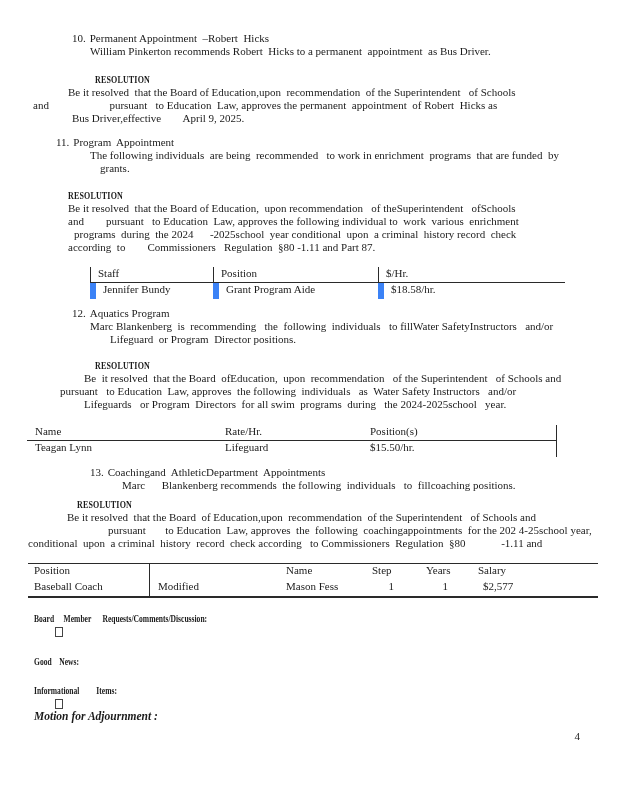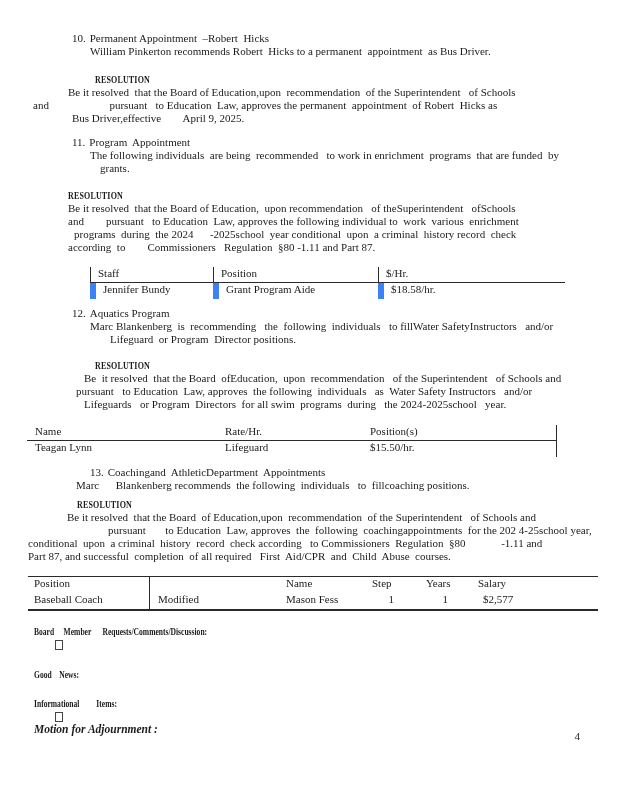--- a/index.html
+++ b/index.html
@@ -36,21 +36,21 @@
 <div class="page">
   <div class="content">
 
     <div class="line" style="margin-left:44px"><span class="num">10.</span><span class="u">Permanent Appointment  –Robert  Hicks</span></div>
     <div class="line" style="margin-left:62px">William Pinkerton recommends Robert  Hicks to a permanent  appointment  as Bus Driver.</div>
     <div class="line" style="margin-left:67px;margin-top:15px"><span class="res">RESOLUTION</span></div>
     <div class="line" style="margin-left:40px">Be it resolved  that the Board of Education,upon  recommendation  of the Superintendent   of Schools</div>
     <div class="line" style="margin-left:5px">and                      pursuant   to Education  Law, approves the permanent  appointment  of Robert  Hicks as</div>
     <div class="line" style="margin-left:44px">Bus Driver,effective        April 9, 2025.</div>
 
-    <div class="line" style="margin-left:44px;margin-top:11px"><span class="num">11.</span><span class="u">Program  Appointment</span></div>
+    <div class="line" style="margin-left:28px;margin-top:11px"><span class="num">11.</span><span class="u">Program  Appointment</span></div>
     <div class="line" style="margin-left:62px">The following individuals  are being  recommended   to work in enrichment  programs  that are funded  by</div>
     <div class="line" style="margin-left:72px">grants.</div>
     <div class="line" style="margin-left:40px;margin-top:14px"><span class="res">RESOLUTION</span></div>
     <div class="line" style="margin-left:40px">Be it resolved  that the Board of Education,  upon recommendation   of theSuperintendent   ofSchools</div>
     <div class="line" style="margin-left:40px">and        pursuant   to Education  Law, approves the following individual to  work  various  enrichment</div>
     <div class="line" style="margin-left:46px">programs  during  the 2024      -2025school  year conditional  upon  a criminal  history record  check</div>
     <div class="line" style="margin-left:40px">according  to        Commissioners   Regulation  §80 -1.11 and Part 87.</div>
 
     <div class="t1">
       <div class="th">Staff</div>
@@ -59,39 +59,38 @@
       <div class="td">Jennifer Bundy</div>
       <div class="td">Grant Program Aide</div>
       <div class="td">$18.58/hr.</div>
     </div>
 
     <div class="line" style="margin-left:44px;margin-top:8px"><span class="num">12.</span><span class="u">Aquatics Program</span></div>
     <div class="line" style="margin-left:62px">Marc Blankenberg  is  recommending   the  following  individuals   to fillWater SafetyInstructors   and/or</div>
     <div class="line" style="margin-left:82px">Lifeguard  or Program  Director positions.</div>
     <div class="line" style="margin-left:67px;margin-top:13px"><span class="res">RESOLUTION</span></div>
     <div class="line" style="margin-left:56px">Be  it resolved  that the Board  ofEducation,  upon  recommendation   of the Superintendent   of Schools and</div>
-    <div class="line" style="margin-left:48px">pursuant   to Education  Law, approves  the following  individuals   as  Water Safety Instructors   and/or</div>
+    <div class="line" style="margin-left:32px">pursuant   to Education  Law, approves  the following  individuals   as  Water Safety Instructors   and/or</div>
     <div class="line" style="margin-left:56px">Lifeguards   or Program  Directors  for all swim  programs  during   the 2024-2025school   year.</div>
 
     <div class="t2">
       <div class="th"><span class="u">Name</span></div>
       <div class="th"><span class="u">Rate/Hr.</span></div>
       <div class="th"><span class="u">Position(s)</span></div>
       <div>Teagan Lynn</div>
       <div>Lifeguard</div>
       <div>$15.50/hr.</div>
     </div>
 
     <div class="line" style="margin-left:62px;margin-top:9px"><span class="num">13.</span><span>Coachingand  AthleticDepartment  Appointments</span></div>
-    <div class="line" style="margin-left:48px">Marc      Blankenberg recommends  the following  individuals   to  fillcoaching positions.</div>
+    <div class="line" style="margin-left:94px">Marc      Blankenberg recommends  the following  individuals   to  fillcoaching positions.</div>
     <div class="line" style="margin-left:49px;margin-top:6px"><span class="res">RESOLUTION</span></div>
     <div class="line" style="margin-left:39px">Be it resolved  that the Board  of Education,upon  recommendation  of the Superintendent   of Schools and</div>
     <div class="line" style="margin-left:80px">pursuant       to Education  Law, approves  the  following  coachingappointments  for the 202 4-25school year,</div>
     <div class="line" style="margin-left:0px">conditional  upon  a criminal  history  record  check according   to Commissioners  Regulation  §80             -1.11 and</div>
-    <div class="line" style="margin-left:0px">Part 87, and successful  completion  of all required   First  Aid/CPR  and  Child  Abuse  courses.</div>
 
     <div class="t3">
       <div class="c1">Position</div>
       <div></div>
       <div style="padding-left:28px">Name</div>
       <div style="padding-left:4px">Step</div>
       <div style="padding-left:28px">Years</div>
       <div style="padding-left:22px">Salary</div>
       <div></div>
       <div class="c1">Baseball Coach</div>

